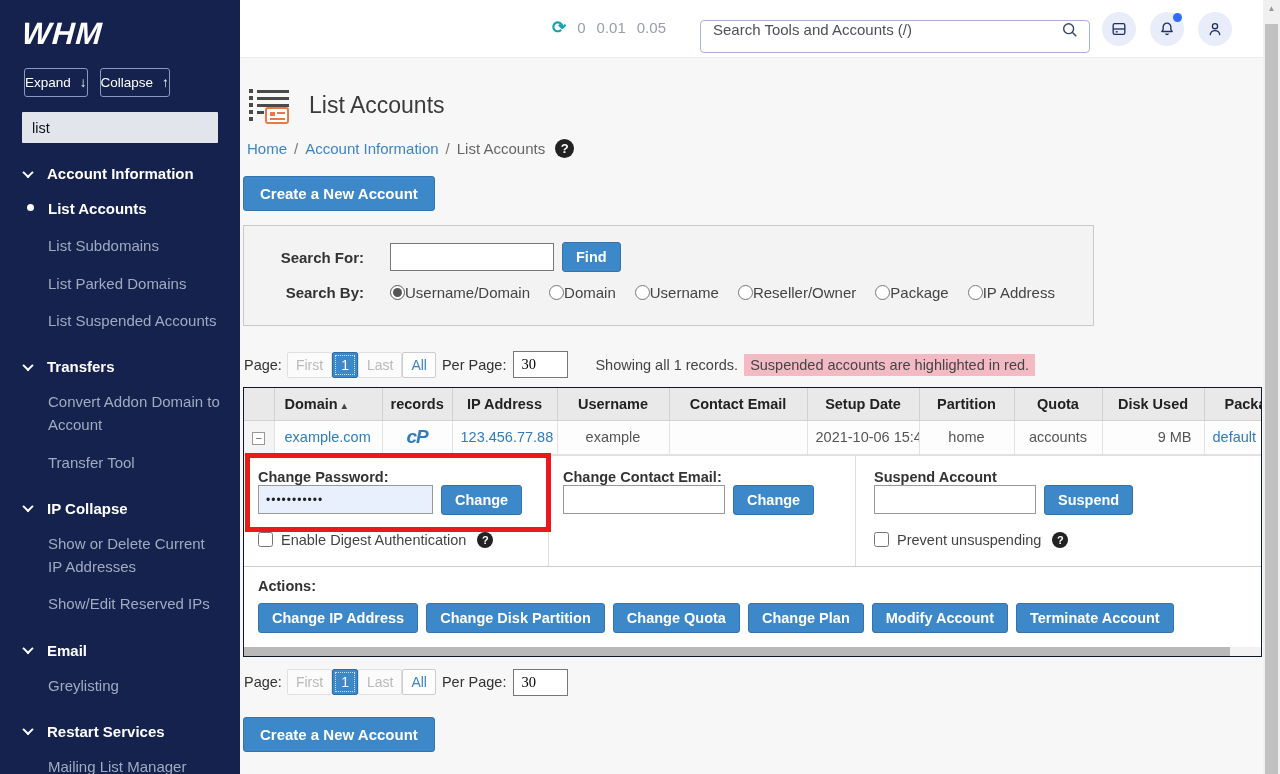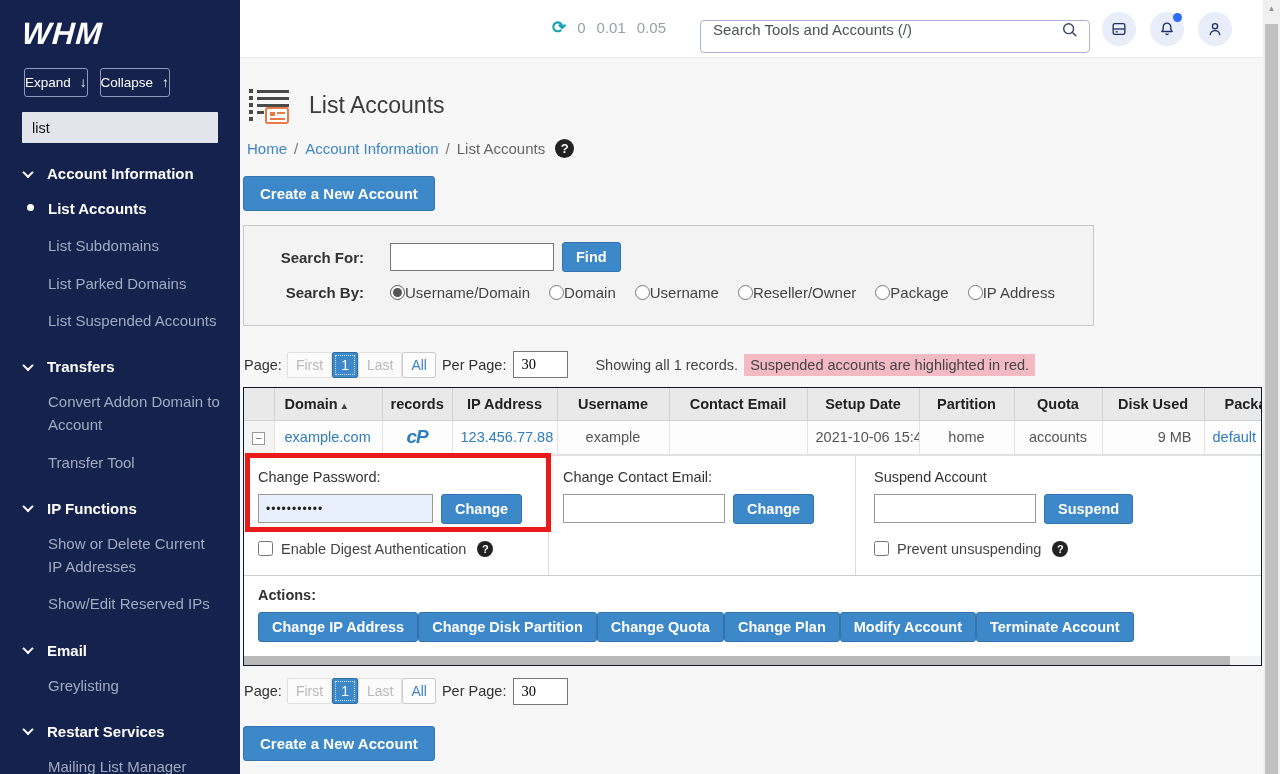--- a/index.html
+++ b/index.html
@@ -93,31 +93,31 @@
   .sort-arrow { font-size:10px; color:#444; margin-left:4px; }
   .collapse-box { display:inline-flex; width:13px; height:13px; border:1px solid #999; background:#fff; color:#555; font-size:11px; line-height:11px; align-items:center; justify-content:center; cursor:pointer; }
   .cp-logo { color:#fc6d26; font-weight:800; font-style:italic; font-size:19px; letter-spacing:-1px; }
 
   
   .detail-row { display:flex; border-top:1px solid #e0e0e0; position:relative; background:#fff; }
   .detail-col { padding:13px 16px 18px 14px; }
   .detail-col.c1 { width:305px; border-right:1px solid #ddd; }
   .detail-col.c2 { width:307px; border-right:1px solid #ddd; }
   .detail-col.c3 { flex:1; padding-left:18px; }
-  .detail-label { font-weight:400; font-size:14.5px; color:#333; margin-bottom:9px; }
+  .detail-label { font-weight:700; font-size:14.5px; color:#333; }
   .detail-controls { display:flex; align-items:center; gap:8px; }
   .detail-input { width:162px; height:29px; border:1px solid #999; padding:0 7px; font-size:14px; font-family:inherit; background:#fff; }
   .detail-input.password { width:175px; background:#e8f0fe; font-size:12px; letter-spacing:1px; color:#222; }
   .check-row { margin-top:17px; display:flex; align-items:center; gap:8px; font-size:14.5px; color:#444; }
   .red-annotation { position:absolute; left:1px; top:-3px; width:306px; height:79px; border:5px solid #e81a1a; pointer-events:none; z-index:3; }
 
   
   .actions-row { border-top:1px solid #ccc; background:#fff; padding:11px 14px 14px 14px; }
   .actions-label { font-weight:700; font-size:14.5px; color:#333; }
-  .actions-btns { margin-top:9px; display:flex; }
+  .actions-btns { margin-top:9px; display:flex; gap:8px; }
 
   
   .hscroll { height:9px; background:#f2f2f2; position:relative; }
   .hscroll .thumb { position:absolute; left:0; top:0; height:9px; width:97%; background:#b9b9b9; cursor:pointer; }
 
   .foot-create { margin-top:21px; }
 </style>
 </head>
 <body>
 
@@ -153,21 +153,21 @@
       <div class="nav-gap"></div>
       <div class="nav-group">
         <span class="chev"></span>
         <span>Transfers</span>
       </div>
       <div class="nav-item"><span>Convert Addon Domain to Account</span></div>
       <div class="nav-item"><span>Transfer Tool</span></div>
       <div class="nav-gap"></div>
       <div class="nav-group">
         <span class="chev"></span>
-        <span>IP Functions</span>
+        <span>IP Collapse</span>
       </div>
       <div class="nav-item"><span>Show or Delete Current IP Addresses</span></div>
       <div class="nav-item"><span>Show/Edit Reserved IPs</span></div>
       <div class="nav-gap"></div>
       <div class="nav-group">
         <span class="chev"></span>
         <span>Email</span>
       </div>
       <div class="nav-item"><span>Greylisting</span></div>
       <div class="nav-gap"></div>

